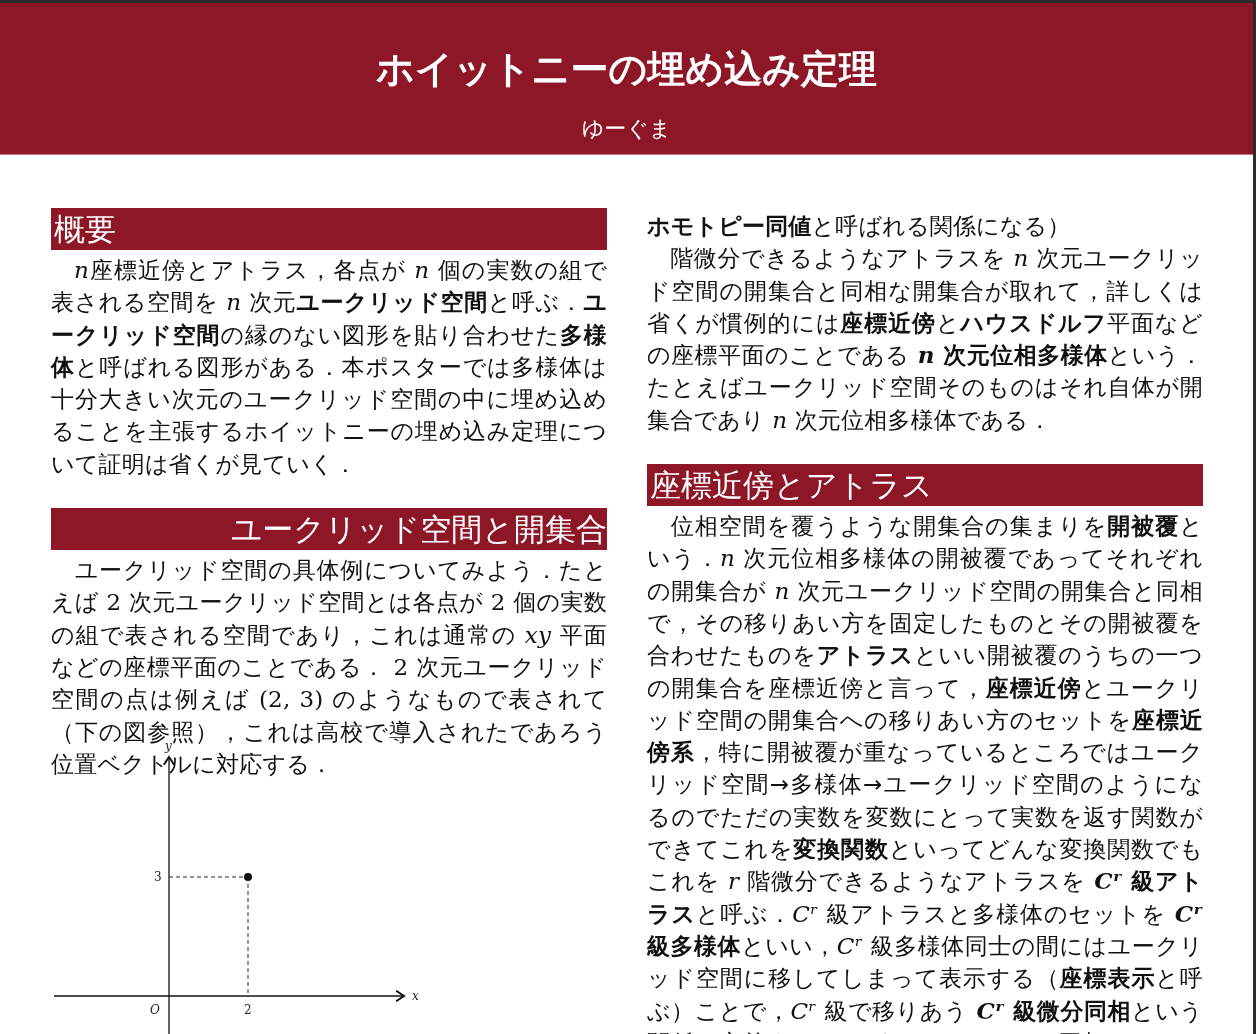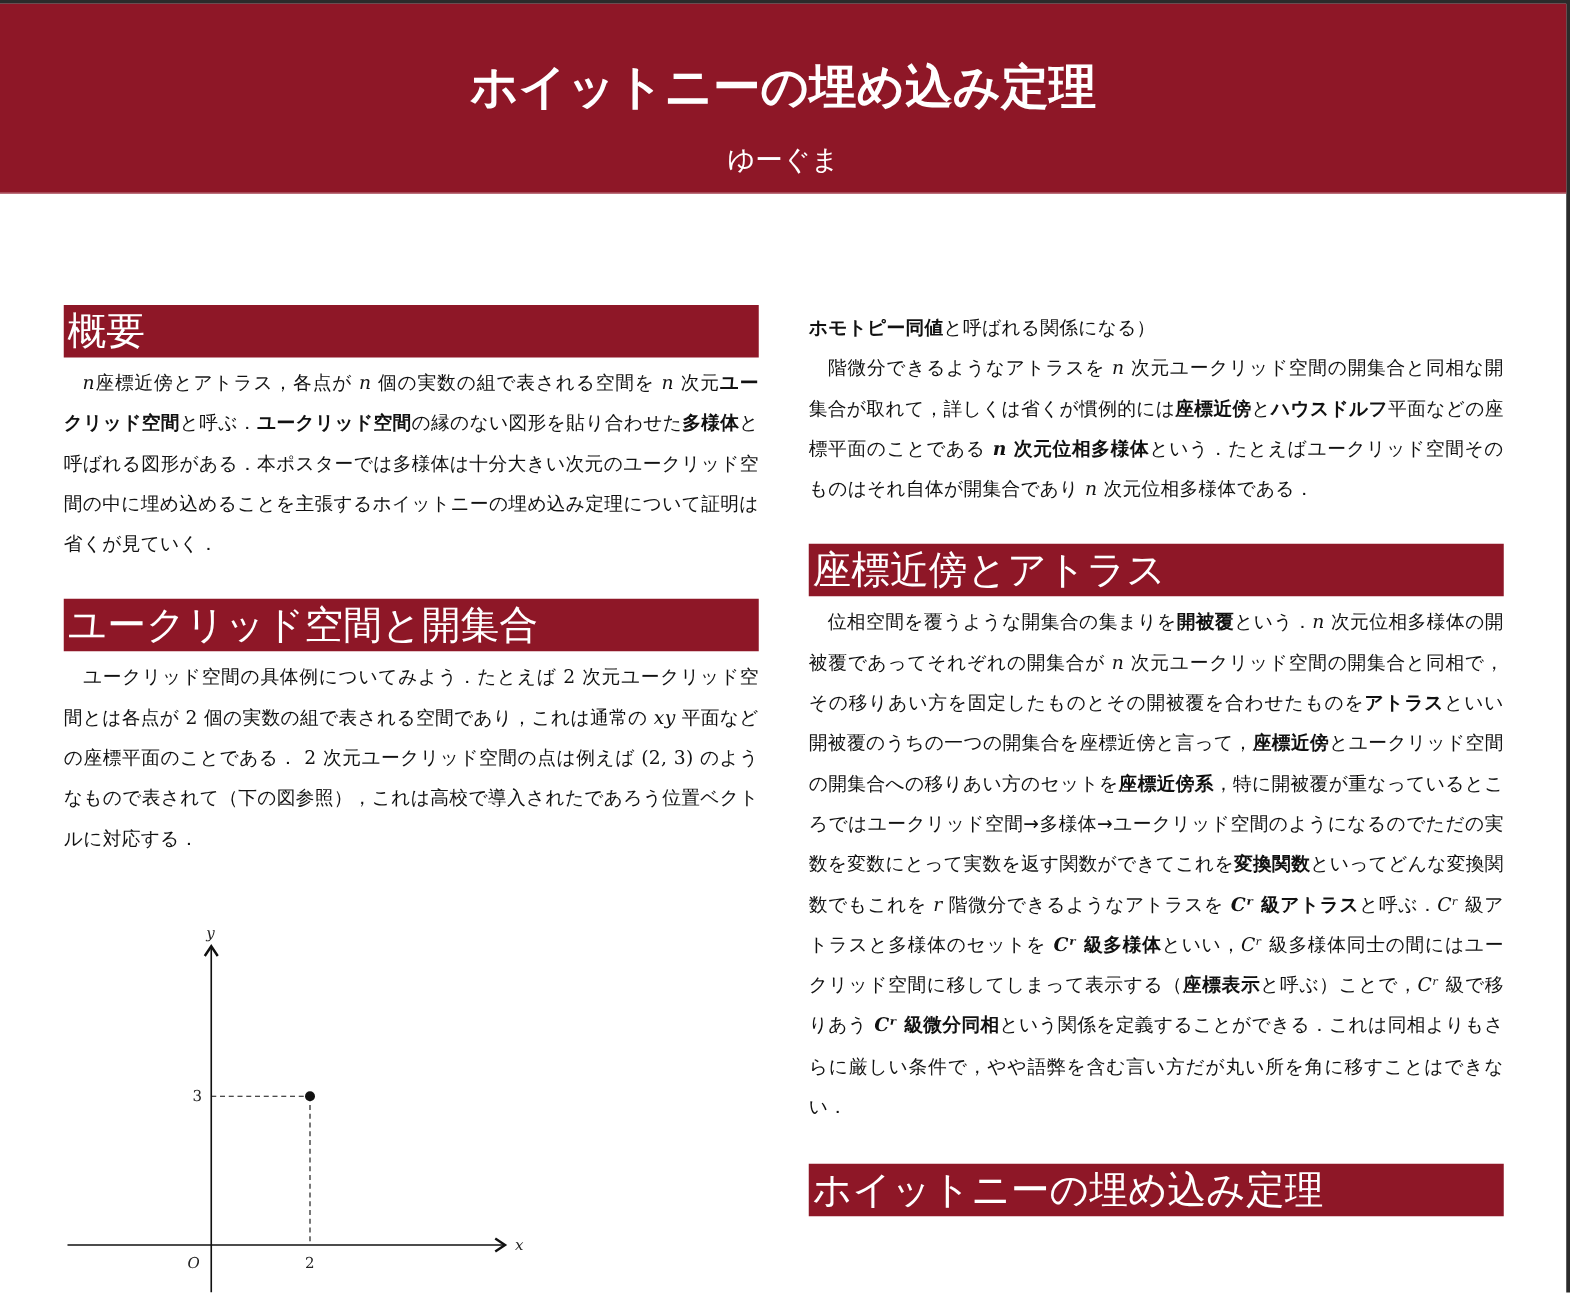--- a/index.html
+++ b/index.html
@@ -19,31 +19,31 @@
     color: #ffffff; text-align: center;
   }
   .header .title {
     position: absolute; left: 0; right: 0; top: 42px;
     font-size: 38px; font-weight: bold; letter-spacing: 0px; line-height: 48px;
   }
   .header .author {
     position: absolute; left: 0; right: 0; top: 112px;
     font-size: 22px; line-height: 28px; text-align: center;
   }
-  .col { position: absolute; width: 556px; margin-top: 36px; }
+  .col { position: absolute; width: 556px; }
   .col-left { left: 51px; top: 208px; }
   .col-right { left: 647px; top: 208px; }
   .sec-head {
     background: #8e1727; color: #ffffff;
     font-size: 31px; line-height: 42px; height: 42px;
     padding-left: 3px; margin: 0;
     white-space: nowrap; overflow: hidden;
   }
   .para {
-    font-size: 15px; line-height: 32.3px; margin: 0;
+    font-size: 23px; line-height: 32.3px; margin: 0;
     text-align: justify; letter-spacing: 0.2px;
   }
   .para .indent { display: inline-block; width: 1em; }
   .para b { font-weight: bold; }
   .m { font-family: "DejaVu Serif", "Liberation Serif", serif; font-style: italic; }
   .mb { font-family: "DejaVu Serif", "Liberation Serif", serif; font-style: italic; font-weight: bold; }
   .num { font-family: "DejaVu Serif", "Liberation Serif", serif; }
   .figure { position: absolute; left: 52px; top: 735px; width: 380px; height: 299px; }
   .figure svg { display: block; }
   .fig-label { font-family: "DejaVu Serif", "Liberation Serif", serif; font-size: 12px; fill: #222; }
@@ -56,21 +56,21 @@
 
 <div class="header">
   <div class="title">ホイットニーの埋め込み定理</div>
   <div class="author">ゆーぐま</div>
 </div>
 
 <div class="col col-left">
   <div class="sec-head">概要</div>
   <p class="para" style="margin-top:4px;"><span class="indent"></span><span class="m">n</span><span>座標近傍とアトラス，各点が</span><span class="m"> n </span><span>個の実数の組で表される空間を</span><span class="m"> n </span><span>次元</span><b>ユークリッド空間</b><span>と呼ぶ．</span><b>ユークリッド空間</b><span>の縁のない図形を貼り合わせた</span><b>多様体</b><span>と呼ばれる図形がある．本ポスターでは多様体は十分大きい次元のユークリッド空間の中に埋め込めることを主張するホイットニーの埋め込み定理について証明は省くが見ていく．</span></p>
 
-  <div class="sec-head" style="margin-top:28px;">ユークリッド空間と開集合</div>
+  <div class="sec-head" style="margin-top:28px;text-align:right;">ユークリッド空間と開集合</div>
   <p class="para" style="margin-top:4px;"><span class="indent"></span><span>ユークリッド空間の具体例についてみよう．たとえば</span><span class="num"> 2 </span><span>次元ユークリッド空間とは各点が</span><span class="num"> 2 </span><span>個の実数の組で表される空間であり，これは通常の</span><span class="m"> xy </span><span>平面などの座標平面のことである．</span><span class="num"> 2 </span><span>次元ユークリッド空間の点は例えば</span><span class="num"> (2, 3) </span><span>のようなもので表されて（下の図参照），これは高校で導入されたであろう位置ベクトルに対応する．</span></p>
 </div>
 
 <div class="figure">
   <svg width="380" height="299" viewBox="0 0 380 299">
     <defs>
       <marker id="arr" markerWidth="10" markerHeight="10" refX="7" refY="5" orient="auto">
         <path d="M1,1 L7,5 L1,9" fill="none" stroke="#111" stroke-width="1.5"></path>
       </marker>
     </defs>

